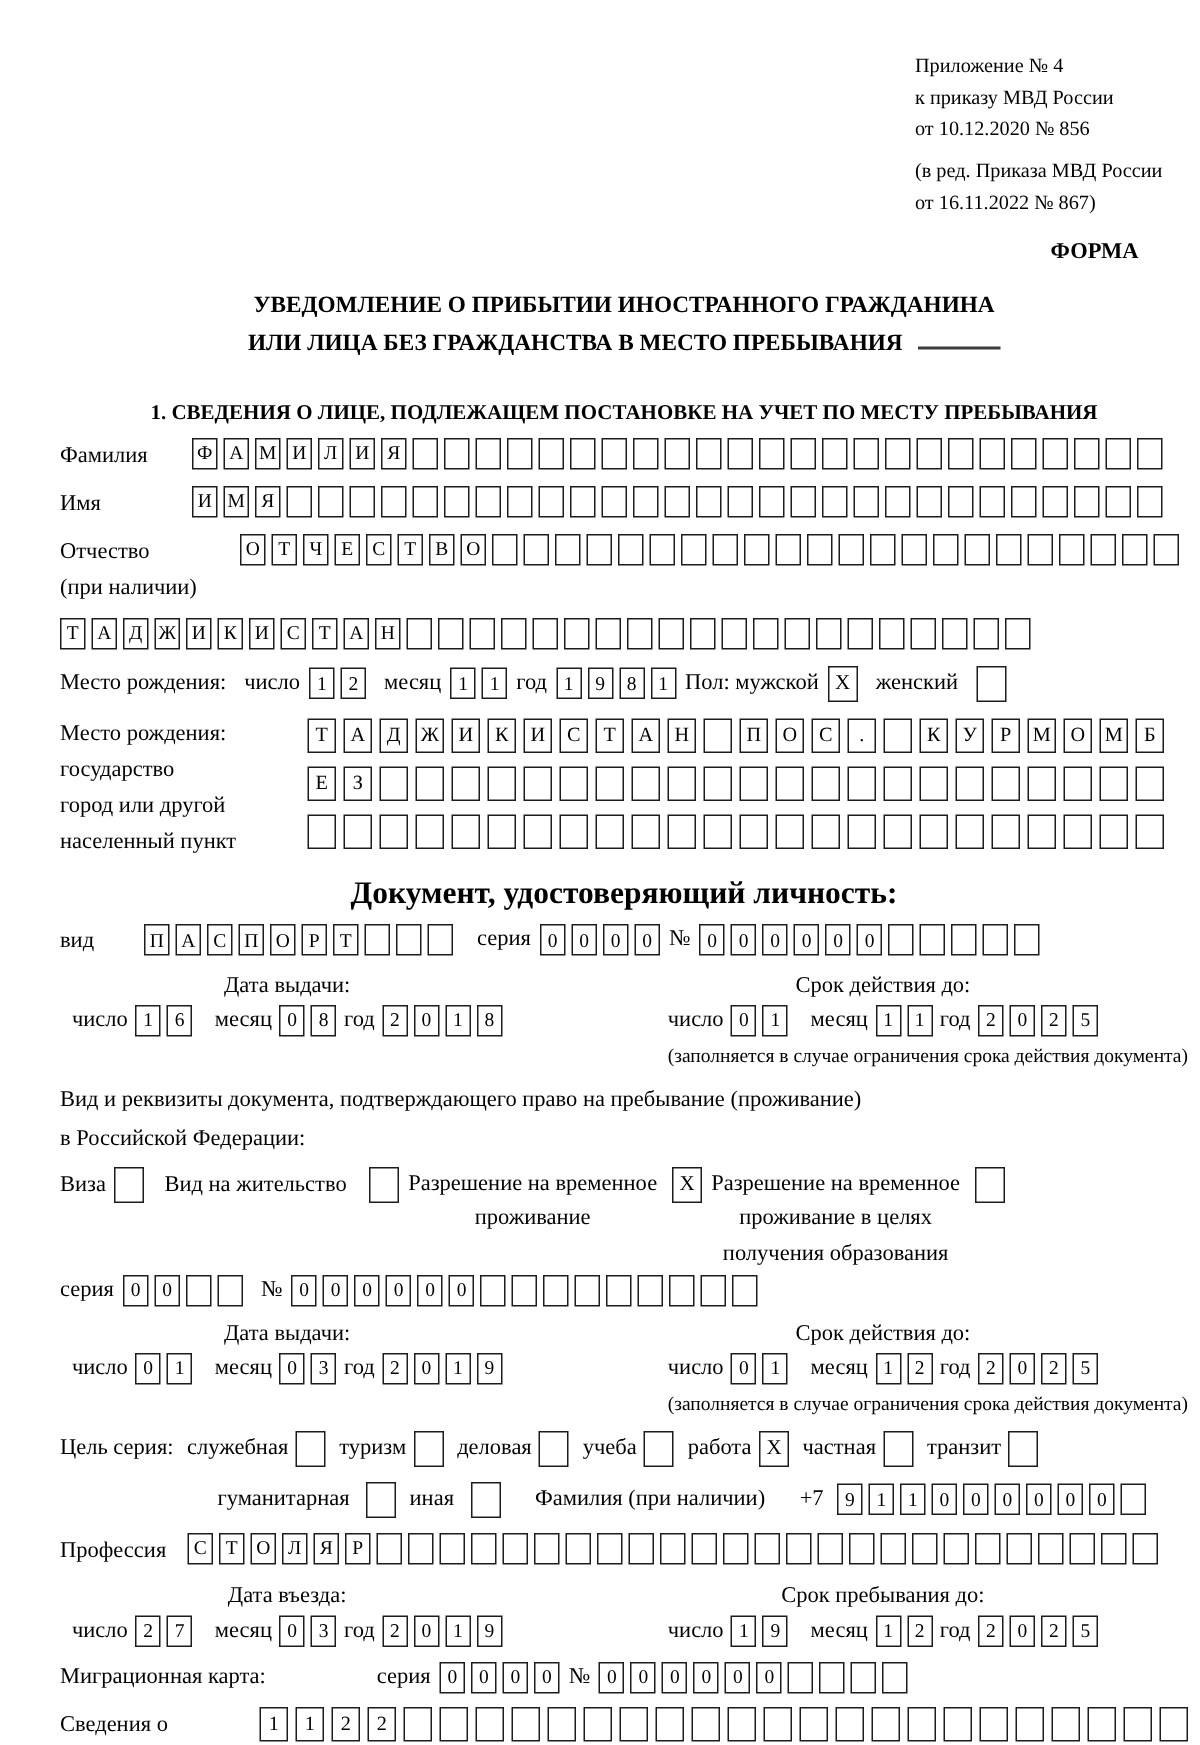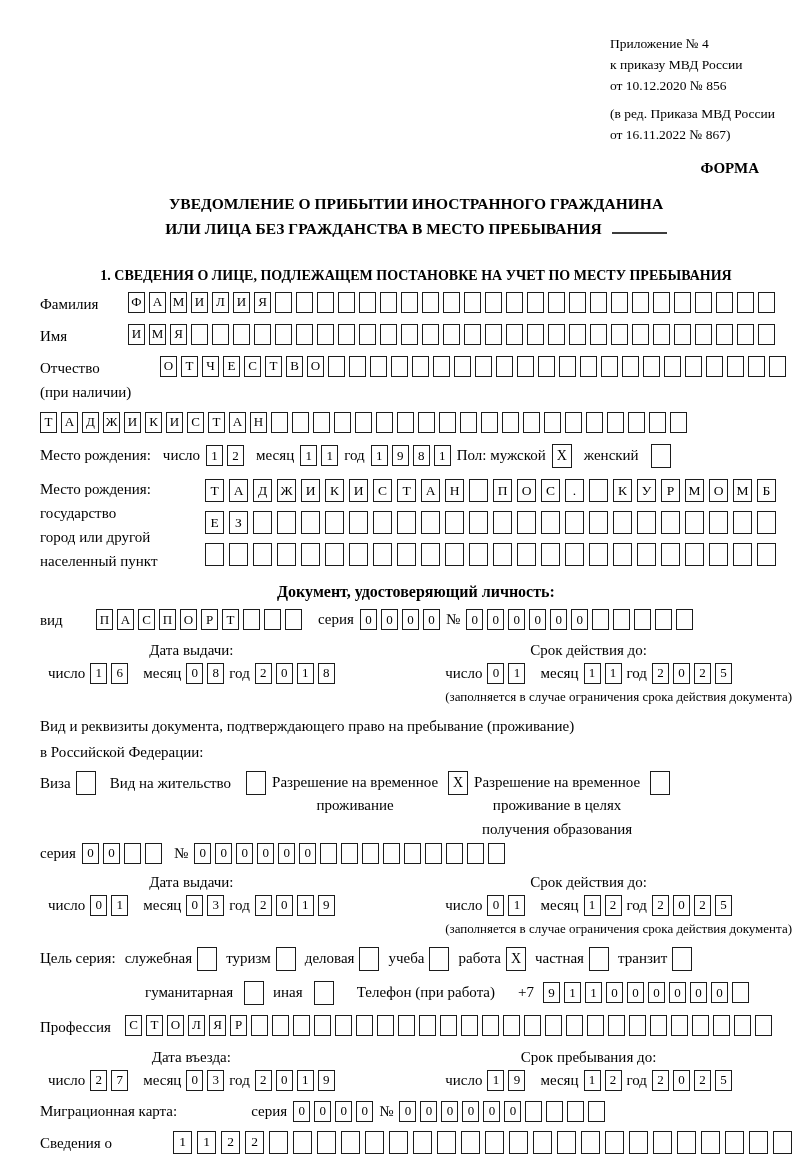--- a/index.html
+++ b/index.html
@@ -47,21 +47,21 @@
   .grow { display:flex; align-items:center; gap:5px; }
   .grow .glbl { margin-left:10px; }
   .grow .glbl:first-child { margin-left:0; }
   .note-r { text-align:right; font-size:13px; margin-top:5px; padding-right:0px; }
 
   .ckrow { display:flex; align-items:center; gap:9px; margin-top:10px; flex-wrap:nowrap; }
   .ck-item { display:flex; align-items:center; gap:5px; flex:none; }
 
   .res-row { display:flex; align-items:flex-start; margin-top:6px; }
   .opt-center { text-align:center; line-height:1.55; }
-  .doc-h { text-align:center; font-weight:bold; margin-top:10px; font-size:16px; }
+  .doc-h { text-align:center; font-weight:bold; margin-top:10px; font-size:21px; }
 </style>
 </head>
 <body>
 
 <div class="page">
 
   <div class="hdr">
     <div>Приложение № 4</div>
     <div>к приказу МВД России</div>
     <div>от 10.12.2020 № 856</div>
@@ -572,21 +572,21 @@
 
   <div class="ckrow" style="margin-left:105px;">
     <div class="ck-item">
       <span>гуманитарная</span>
       <span class="cbx ml6"></span>
     </div>
     <div class="ck-item">
       <span>иная</span>
       <span class="cbx ml6"></span>
     </div>
-    <span class="ml14">Телефон (при работа)</span>
+    <span class="ml14">Фамилия (при наличии)</span>
     <span class="ml14">+7</span>
     <span class="cells">
         <span class="cell">9</span>
         <span class="cell">1</span>
         <span class="cell">1</span>
         <span class="cell">0</span>
         <span class="cell">0</span>
         <span class="cell">0</span>
         <span class="cell">0</span>
         <span class="cell">0</span>

